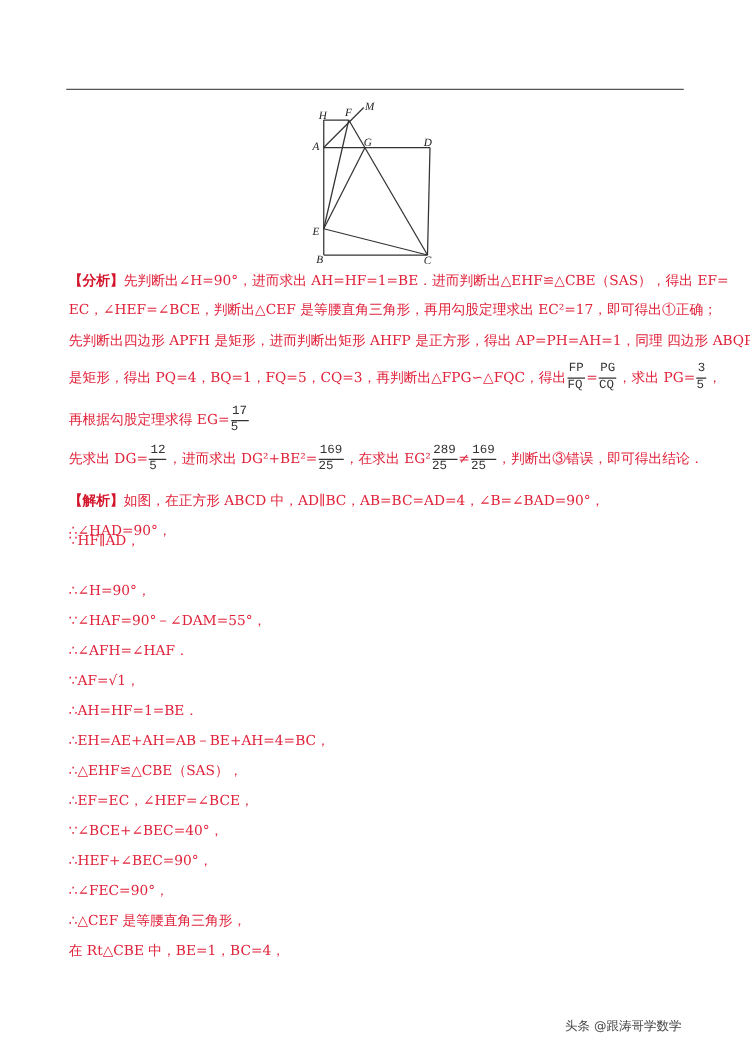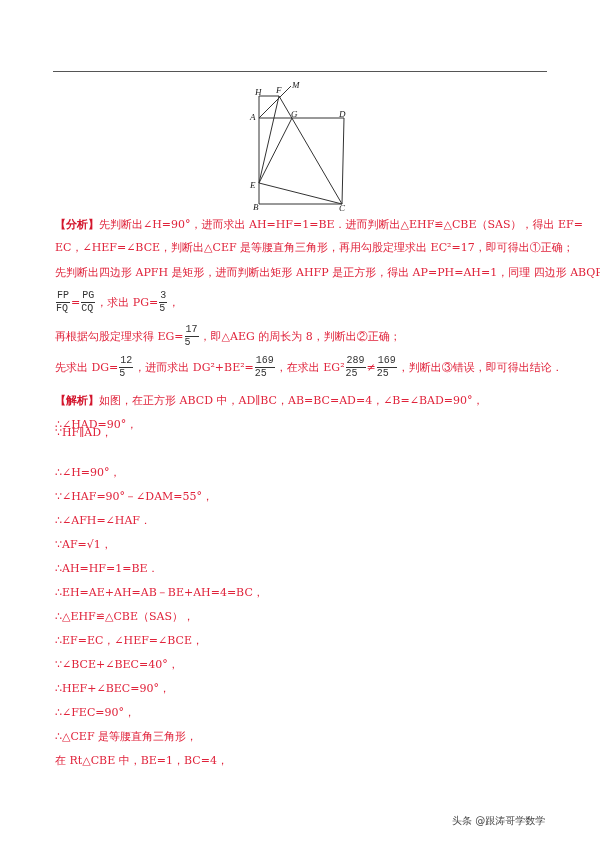--- a/index.html
+++ b/index.html
@@ -57,24 +57,24 @@
   </svg>
 </div>
 
 <div class="content">
   <div class="line" style="top:0px">
     <span class="tag">【分析】</span><span>先判断出∠H=90°，进而求出 AH=HF=1=BE．进而判断出△EHF≌△CBE（SAS），得出 EF=</span>
   </div>
   <div class="line" style="top:23px">EC，∠HEF=∠BCE，判断出△CEF 是等腰直角三角形，再用勾股定理求出 EC²=17，即可得出①正确；</div>
   <div class="line" style="top:48px">先判断出四边形 APFH 是矩形，进而判断出矩形 AHFP 是正方形，得出 AP=PH=AH=1，同理 四边形 ABQP</div>
   <div class="line" style="top:72px">
-    <span class="frac dark"><span class="num">FP</span><span class="den">FQ</span></span><span>=</span><span class="frac dark"><span class="num">PG</span><span class="den">CQ</span></span><span>，求出 PG=</span><span class="frac dark"><span class="num">3</span><span class="den">5</span></span><span>，</span>
+    <span>是矩形，得出 PQ=4，BQ=1，FQ=5，CQ=3，再判断出△FPG∽△FQC，得出</span><span class="frac dark"><span class="num">FP</span><span class="den">FQ</span></span><span>=</span><span class="frac dark"><span class="num">PG</span><span class="den">CQ</span></span><span>，求出 PG=</span><span class="frac dark"><span class="num">3</span><span class="den">5</span></span><span>，</span>
   </div>
   <div class="line" style="top:106px">
-    <span>再根据勾股定理求得 EG=</span><span class="frac dark"><span class="num">17</span><span class="den">5</span></span><span>，即△AEG 的周长为 8，判断出②正确；</span>
+    <span>再根据勾股定理求得 EG=</span><span class="frac dark"><span class="num">17</span><span class="den">5</span></span>
   </div>
   <div class="line" style="top:137px">
     <span>先求出 DG=</span><span class="frac dark"><span class="num">12</span><span class="den">5</span></span><span>，进而求出 DG²+BE²=</span><span class="frac dark"><span class="num">169</span><span class="den">25</span></span><span>，在求出 EG²</span><span class="frac dark"><span class="num">289</span><span class="den">25</span></span><span>≠</span><span class="frac dark"><span class="num">169</span><span class="den">25</span></span><span>，判断出③错误，即可得出结论．</span>
   </div>
 
   <div class="line" style="top:176px">
     <span class="tag">【解析】</span><span>如图，在正方形 ABCD 中，AD∥BC，AB=BC=AD=4，∠B=∠BAD=90°，</span>
   </div>
   <div class="line" style="top:200px">∴∠HAD=90°，</div>
   <div class="line" style="top:208px">∵HF∥AD，</div>

